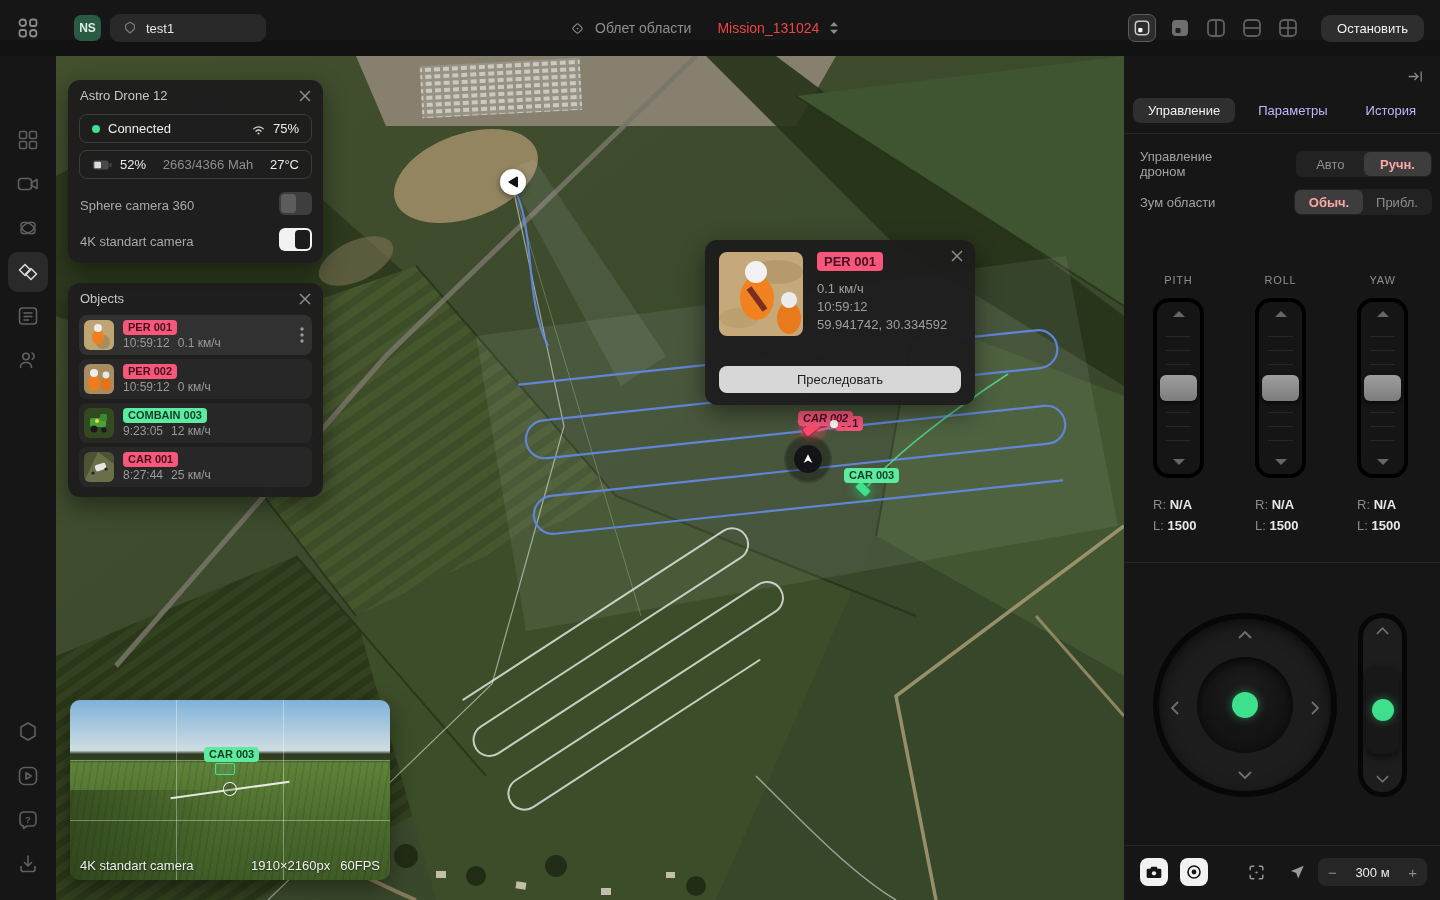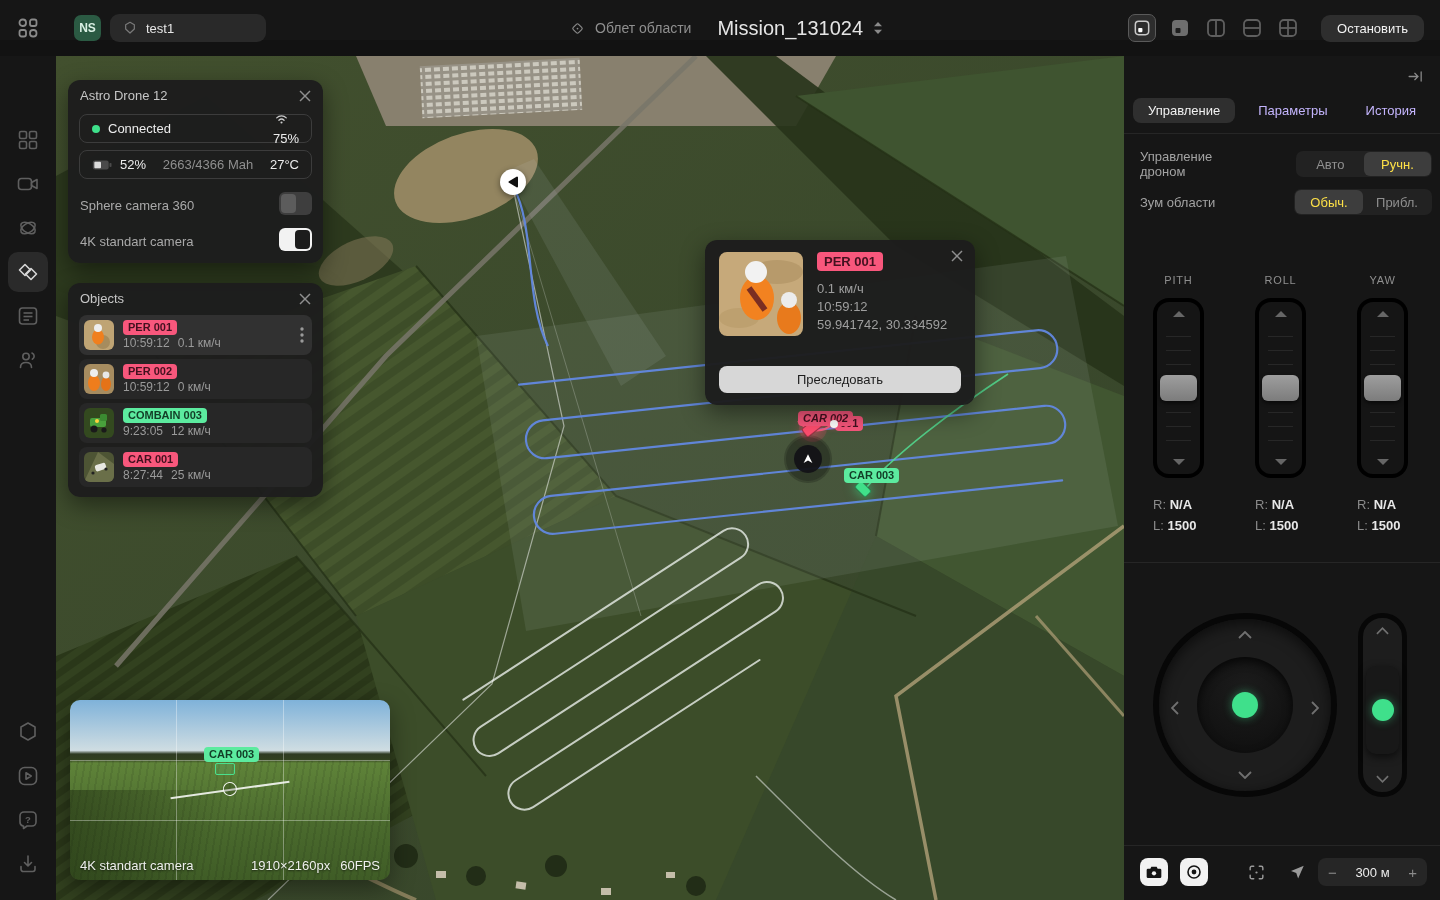--- a/index.html
+++ b/index.html
@@ -8,21 +8,21 @@
   .abs { position:absolute; }
 
   
   #topbar { position:absolute; left:0; top:0; width:1440px; height:40px; background:#161616; z-index:60; }
   .ns-badge { position:absolute; left:74px; top:15px; width:27px; height:26px; background:#2b5a43;
     border-radius:7px; color:#d9efe3; font-size:12px; font-weight:bold; display:flex; align-items:center; justify-content:center;}
   .proj-pill { position:absolute; left:110px; top:14px; width:156px; height:28px; background:#292929;
     border-radius:9px; display:flex; align-items:center; gap:8px; padding:0 12px; color:#e6e6e6; font-size:13px;}
   .mission-wrap { position:absolute; left:570px; top:0; height:56px; display:flex; align-items:center; gap:10px; }
   .mission-type { color:#8f8f8f; font-size:14px; }
-  .mission-name { color:#e5e5e5; font-size:20px; margin-left:16px; }
+  .mission-name { color:#ef4444; font-size:14px; margin-left:16px; }
   .layout-icons { position:absolute; right:140px; top:14px; display:flex; gap:12px; align-items:center; }
   .licon-tile { width:28px; height:28px; border:1px solid #5a5a5a; background:#2d2d2d; border-radius:7px;
     display:flex; align-items:center; justify-content:center; }
   .stop-btn { position:absolute; right:16px; top:15px; height:27px; padding:0 16px; background:#2e2e2e;
     border:none; border-radius:9px; color:#f2f2f2; font-size:13px; display:flex; align-items:center; cursor:pointer;}
 
   
   #rail { position:absolute; left:0; top:56px; width:56px; height:844px; background:#161616; z-index:55; }
   .rail-ic { position:absolute; left:16px; width:24px; height:24px; }
   .rail-active { position:absolute; left:8px; top:196px; width:40px; height:40px; background:#2a2a2a; border-radius:10px;
@@ -97,21 +97,21 @@
   #ctrl { position:absolute; left:1124px; top:56px; width:316px; height:844px; background:#161616; z-index:55; }
   .divider { position:absolute; left:0; right:0; height:1px; background:#262626; }
   #tabs { position:absolute; left:9px; top:40px; width:298px; height:28px; display:flex; align-items:center; justify-content:space-between;}
   .tab { font-size:13px; color:#c4b5fd; padding:5px 15px; border-radius:8px; cursor:pointer; white-space:nowrap;}
   .tab.active { background:#2f2f2f; color:#f1f1f1; }
   .ctl-row { position:absolute; left:16px; right:8px; height:28px; display:flex; align-items:center;gap:36px; }
   .ctl-label { color:#a3a3a3; font-size:13px; }
   .seg { margin-left:auto; width:138px; height:26px; background:#222; border-radius:7px; display:flex; padding:1px;}
   .seg span { flex:1; display:flex; align-items:center; justify-content:center; font-size:13px; color:#8f8f8f;
     border-radius:6px; cursor:pointer; white-space:nowrap;}
-  .seg span.on { background:#3d3d3d; color:#fde047; }
+  .seg span.on { background:#3d3d3d; color:#fca5a5;font-weight:bold; }
   .axes-labels { position:absolute; left:29px; top:218px; width:255px; display:flex; justify-content:space-between;}
   .axes-labels div { width:51px; text-align:center; color:#8f8f8f; font-size:11px; letter-spacing:.8px;}
   .axes-row { position:absolute; left:29px; top:242px; width:255px; display:flex; justify-content:space-between;}
   .vslider { width:51px; height:180px; background:#000; border-radius:16px; padding:4px; position:relative;}
   .vslider .trk { width:100%; height:100%; background:#151515; border-radius:12px; position:relative; overflow:hidden;}
   .trk .tick { position:absolute; left:20%; width:60%; height:1px; background:#272727;}
   .trk .knob { position:absolute; left:3px; right:3px; top:50%; margin-top:-13px; height:26px; border-radius:6px;
     background:linear-gradient(#9e9e9e,#7c7c7c); box-shadow:0 2px 4px rgba(0,0,0,.6); cursor:grab;}
   .tri { position:absolute; left:50%; transform:translateX(-50%); width:0; height:0;
     border-left:6px solid transparent; border-right:6px solid transparent;}
@@ -369,21 +369,21 @@
   <div class="panel-title abs" style="left:12px; top:8px;">Astro Drone 12</div>
   <svg class="close-x" viewBox="0 0 12 12">
     <g stroke="#8f8f8f" stroke-width="1.4">
         <line x1="1" y1="1" x2="11" y2="11"></line>
         <line x1="11" y1="1" x2="1" y2="11"></line>
       </g>
   </svg>
   <div class="info-pill" style="top:34px;">
     <span style="width:8px;height:8px;border-radius:50%;background:#3fe08b;"></span>
     <span>Connected</span>
-    <span style="margin-left:auto; display:flex; align-items:flex-start; gap:6px;flex-direction:column;">
+    <span style="margin-left:auto; display:flex; align-items:center; gap:6px;">
       <svg width="17" height="14" viewBox="0 0 24 20">
         <g fill="none" stroke="#cfcfcf" stroke-width="1.8" stroke-linecap="round">
           <path d="M8.3 13.2 a5.3 5.3 0 0 1 7.4 0"></path>
             <path d="M5.2 9.8 a9.6 9.6 0 0 1 13.6 0"></path>
         </g>
           <circle cx="12" cy="16.4" r="1.5" fill="#cfcfcf"></circle>
       </svg>
       <span>75%</span>
     </span>
   </div>

